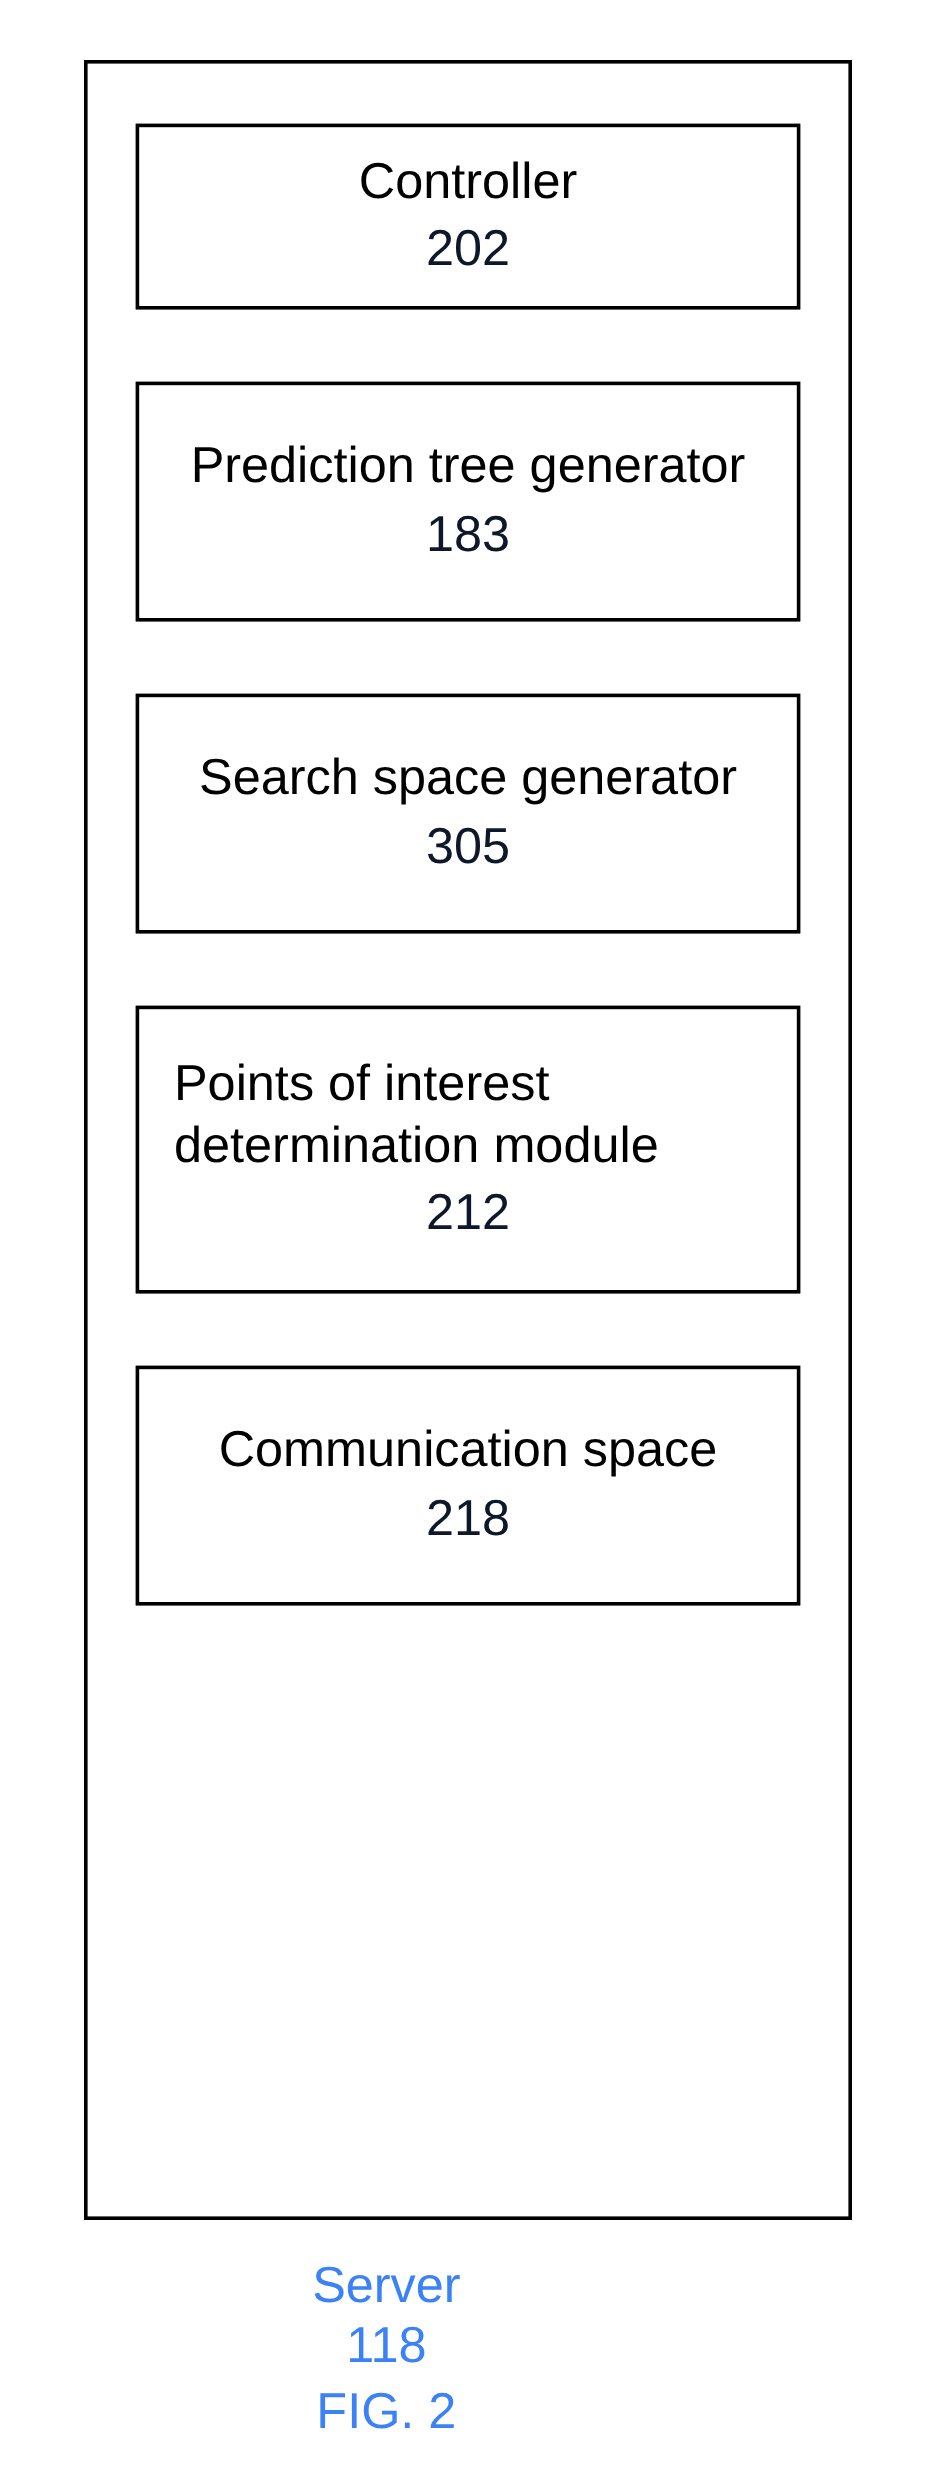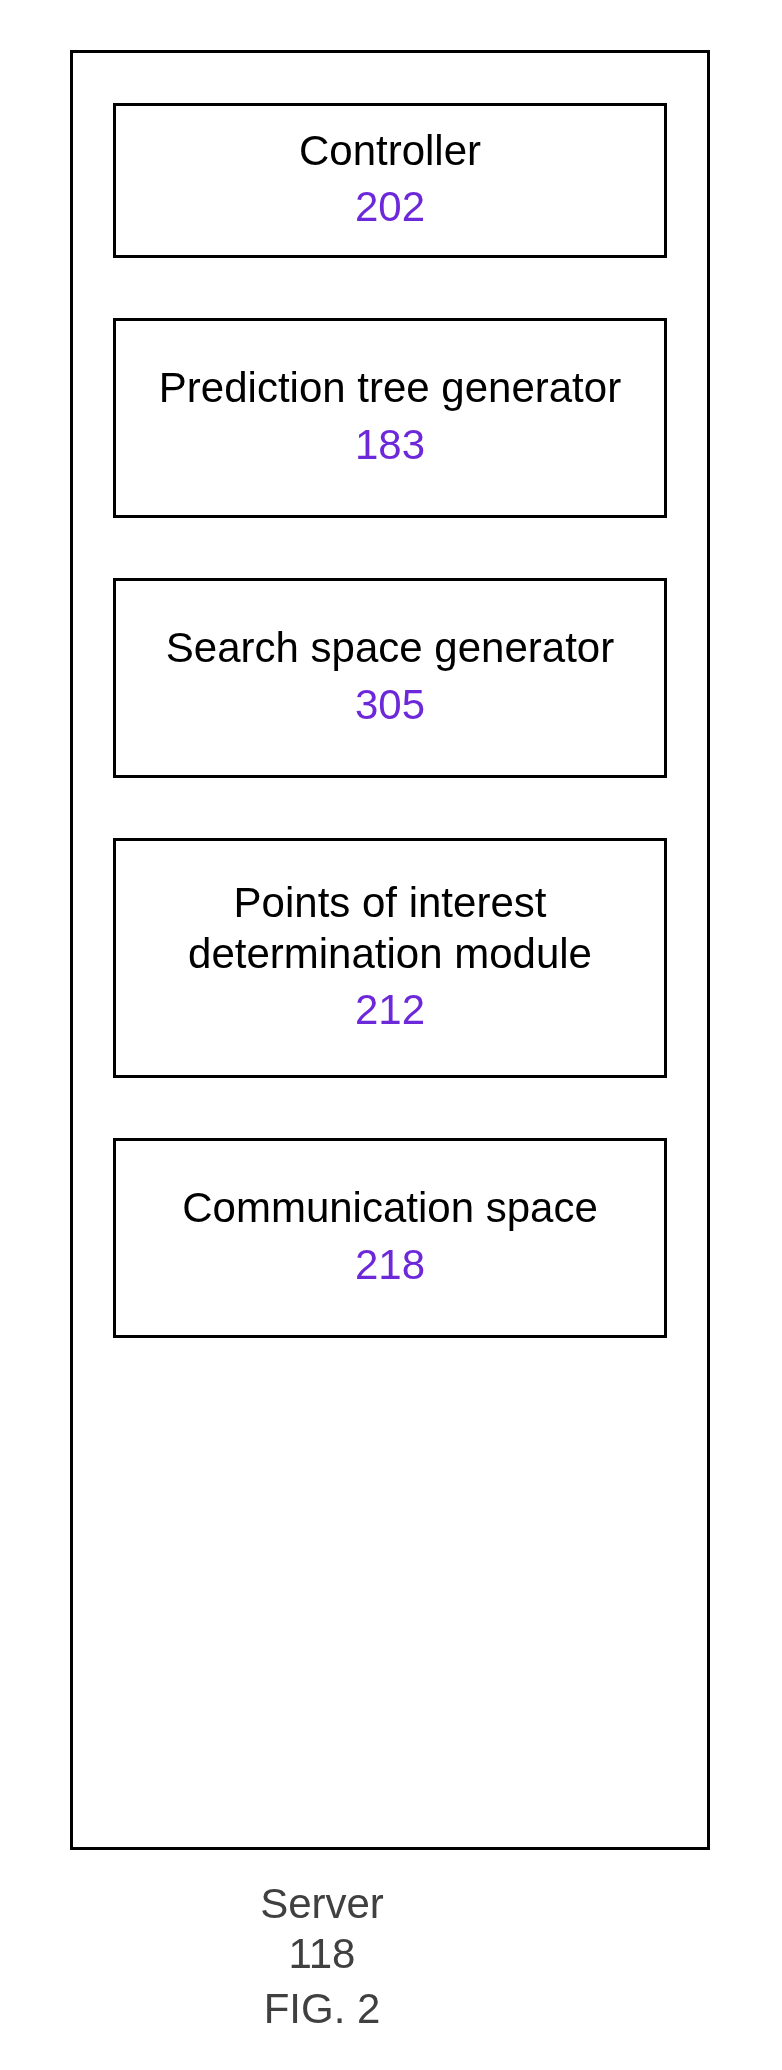--- a/index.html
+++ b/index.html
@@ -22,21 +22,20 @@
       height: 1800px;
       border: 3px solid #000;
       padding: 50px 40px;
       display: flex;
       flex-direction: column;
       gap: 60px;
     }
     .module-box {
       border: 3px solid #000;
       padding: 20px 29px;
-      text-align: center;
       display: flex;
       flex-direction: column;
       justify-content: center;
       align-items: center;
       min-height: 140px;
     }
     .module-box.small {
       min-height: 130px;
     }
     .module-box.medium {
@@ -46,30 +45,30 @@
       min-height: 240px;
     }
     .module-title {
       font-size: 42px;
       line-height: 1.2;
       color: #000;
     }
     .module-number {
       font-size: 42px;
       line-height: 1.3;
-      color: #6d28d9;
+      color: #0f172a;
       margin-top: 4px;
     }
     .server-label {
       position: absolute;
       left: 0;
       width: 644px;
       text-align: center;
       font-size: 42px;
-      color: #404040;
+      color: #3b82f6;
     }
     .server-title {
       top: 1880px;
     }
     .server-number {
       top: 1930px;
     }
     .figure-label {
       top: 1985px;
     }

